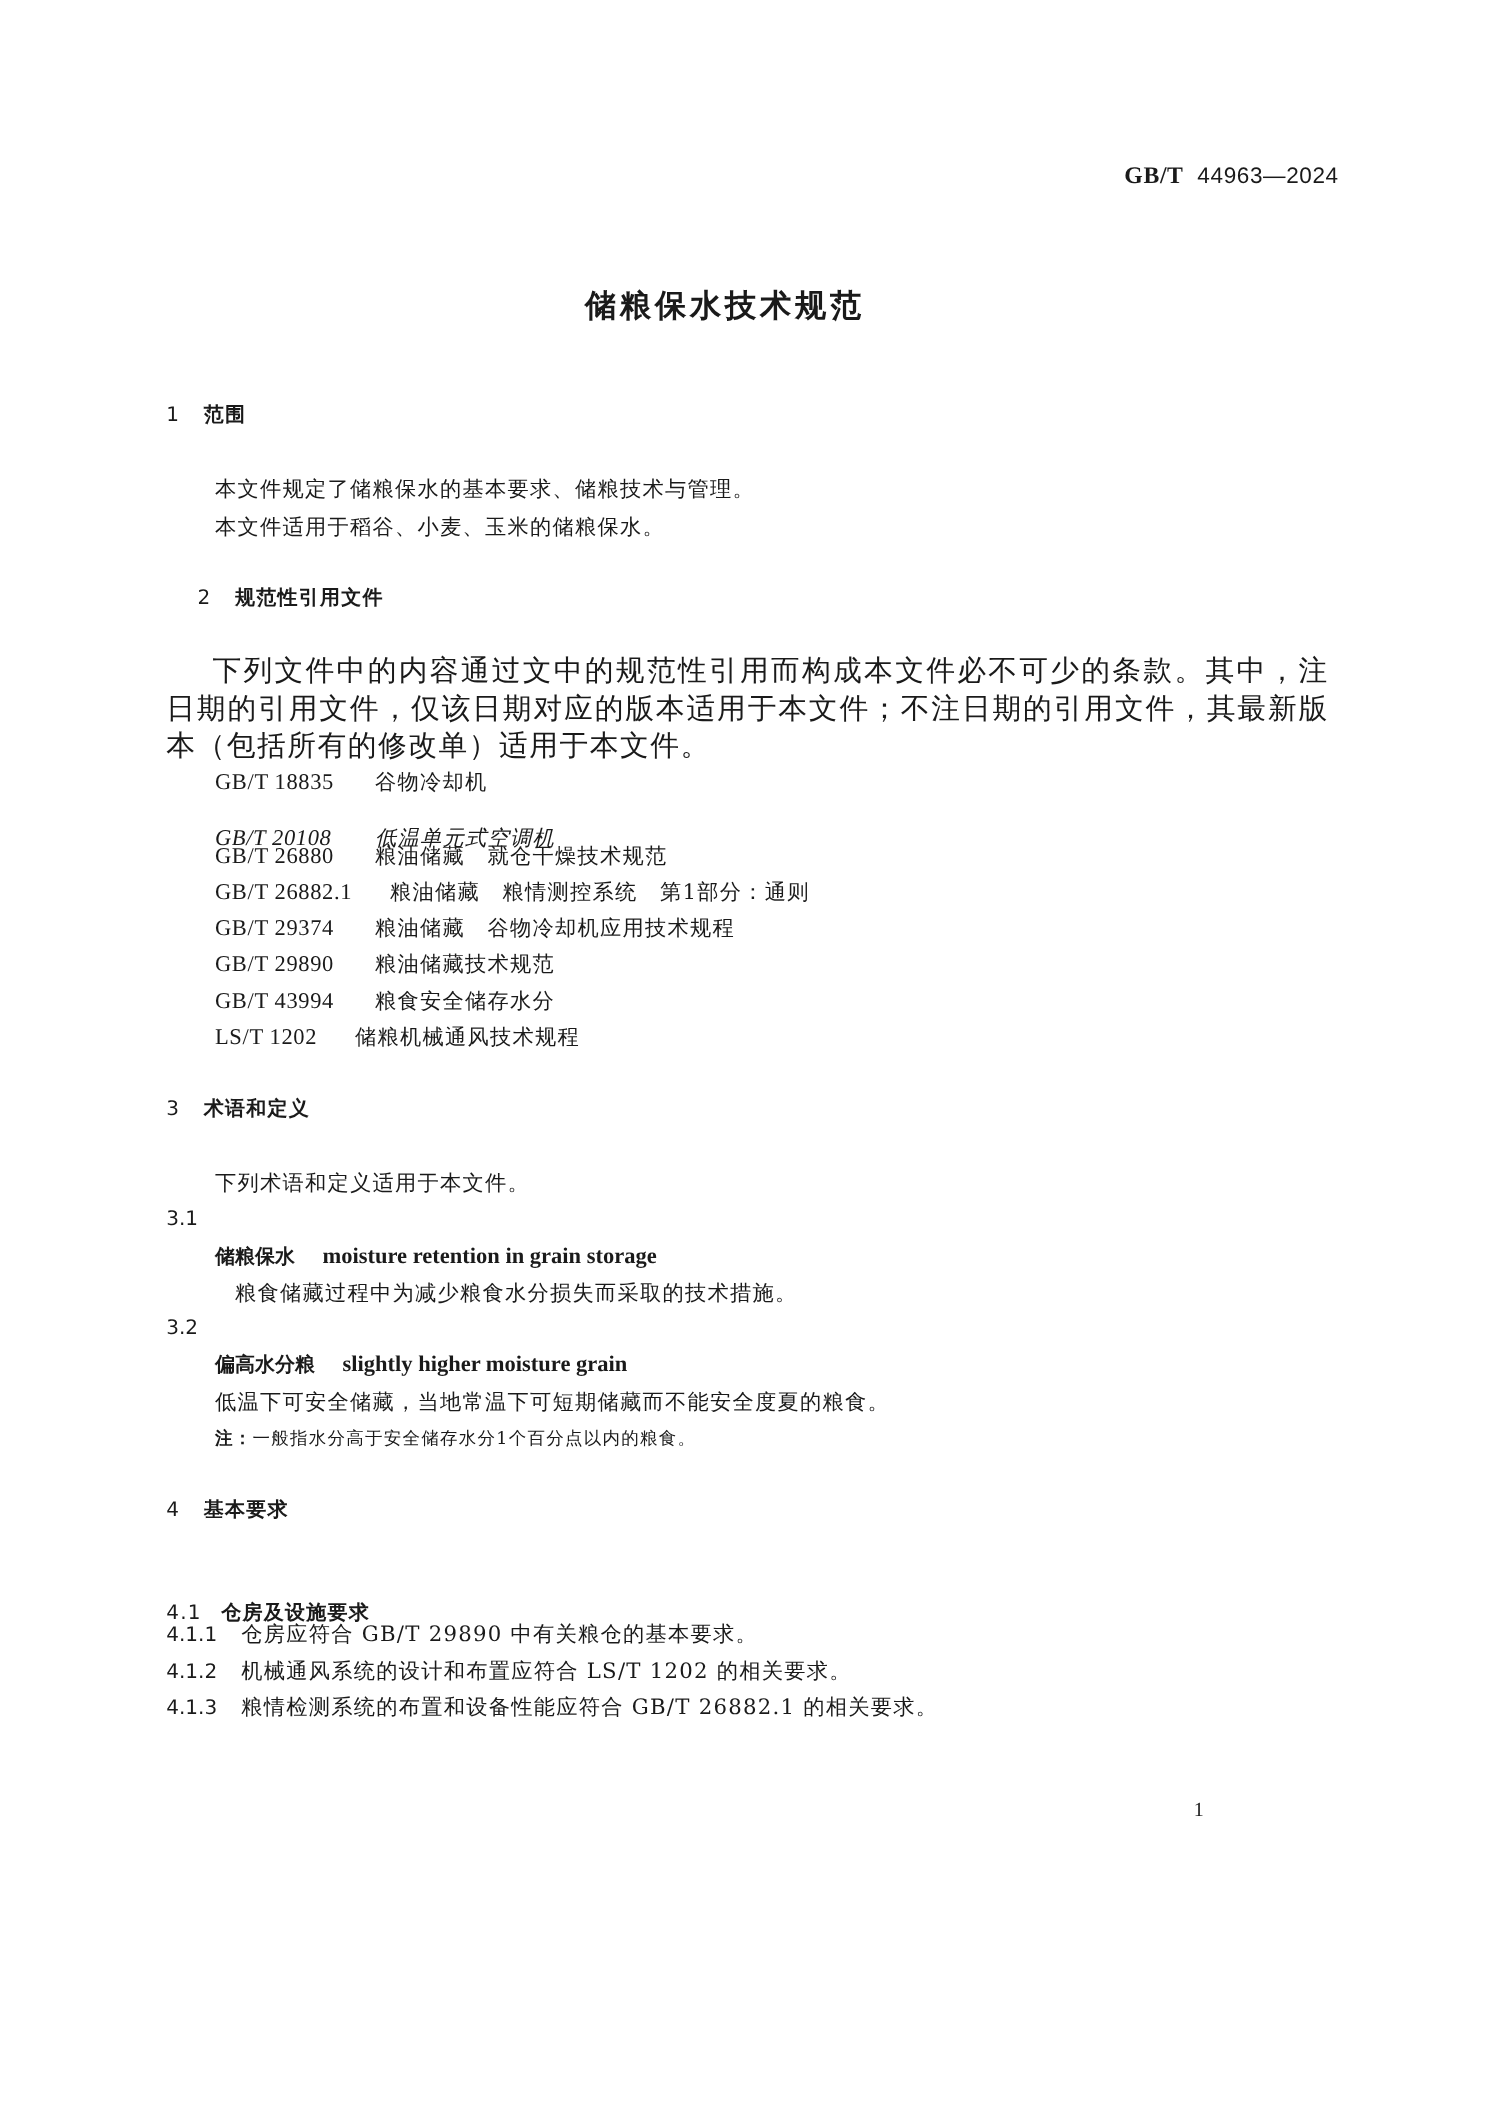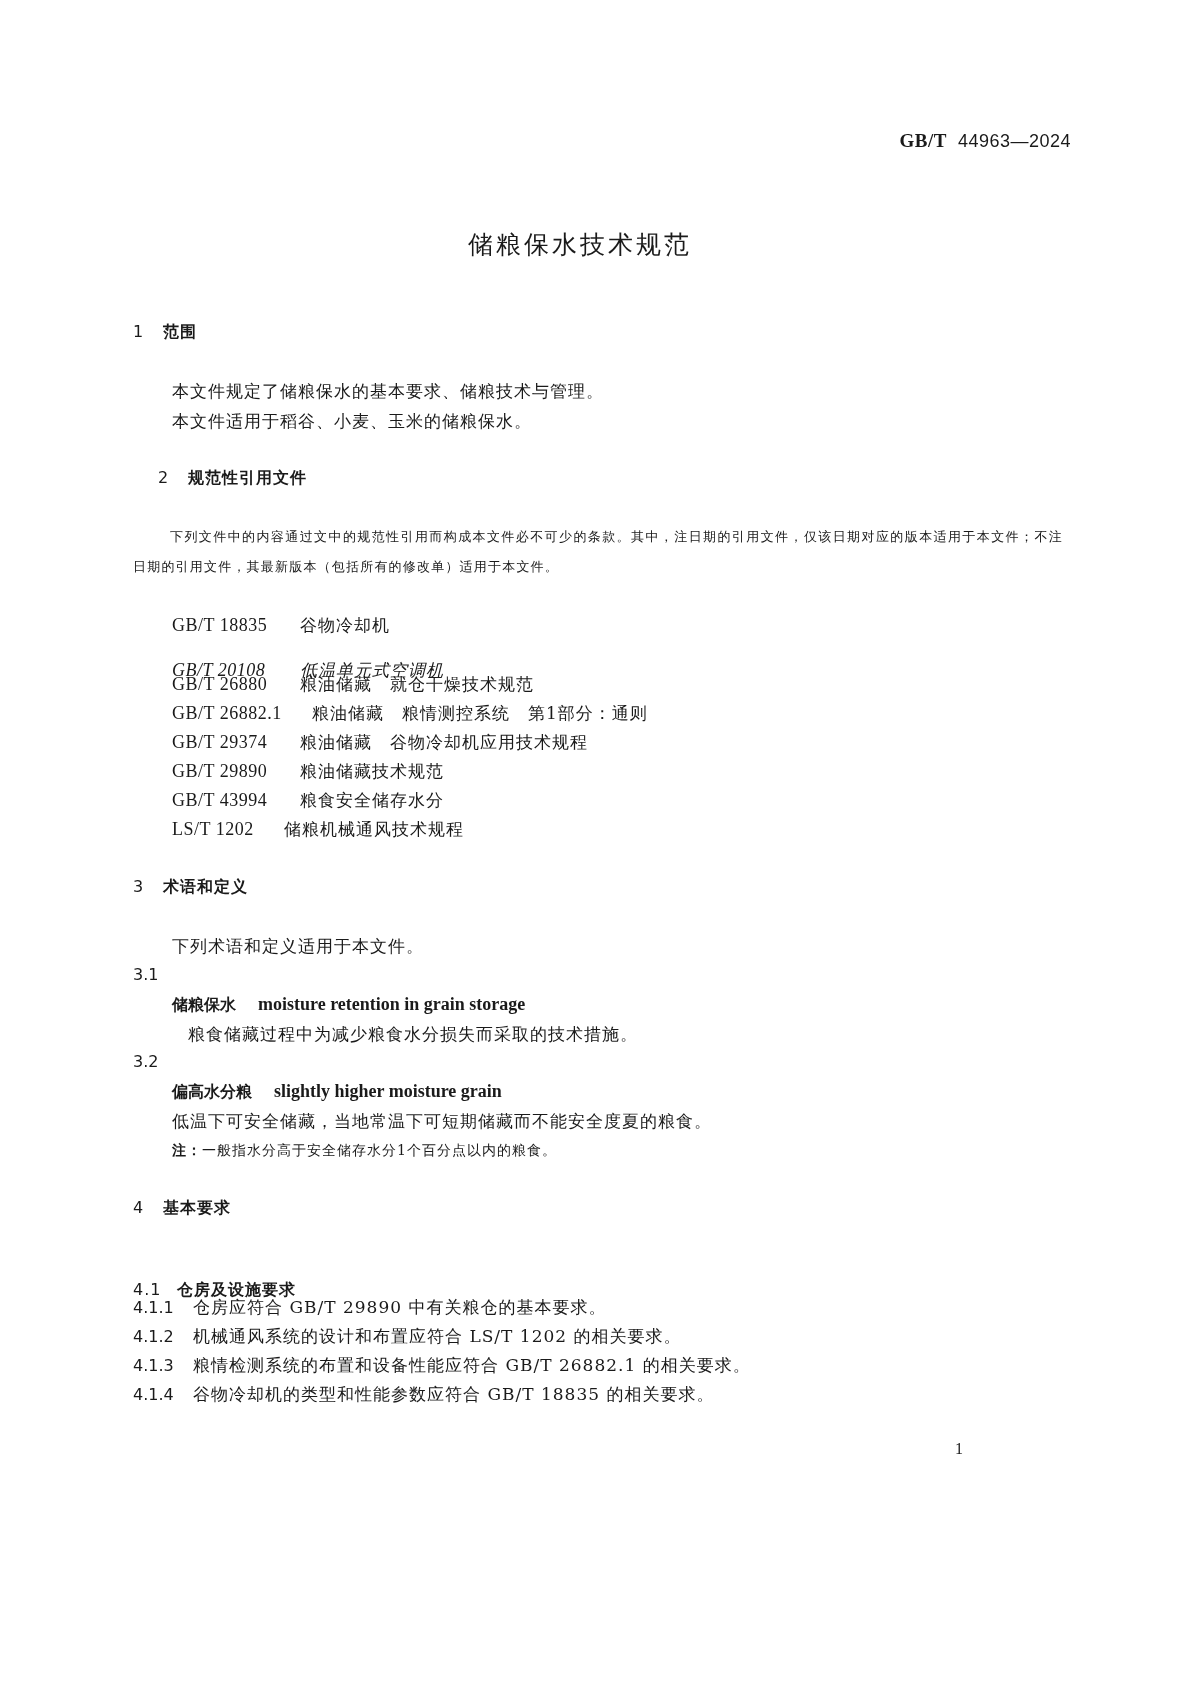--- a/index.html
+++ b/index.html
@@ -1,25 +1,25 @@
 <!DOCTYPE html>
 <html><head>
 <meta charset="utf-8">
 <style>
   html, body { margin: 0; padding: 0; background: #ffffff; }
   body { width: 1191px; height: 1685px; position: relative; overflow: hidden; color: #1a1a1a; }
   .page { position: absolute; left: 0; top: 0; width: 1191px; height: 1685px; background: #fff; }
   .std-code { position: absolute; right: 120px; top: 130px; font-family: "Liberation Sans", sans-serif; font-size: 18px; letter-spacing: 0.5px; }
   .std-code b { font-family: "Liberation Serif", serif; font-weight: bold; font-size: 19px; }
-  .title { position: absolute; left: 0; width: 1160px; top: 228px; text-align: center; font-family: "DejaVu Sans", sans-serif; font-size: 25px; letter-spacing: 3px; }
+  .title { position: absolute; left: 0; width: 1160px; top: 228px; text-align: center; font-family: "DejaVu Sans", sans-serif; font-size: 25px; letter-spacing: 3px; font-weight: bold; }
   .abs { position: absolute; white-space: nowrap; }
   .h1 { font-family: "DejaVu Sans", sans-serif; font-size: 16px; font-weight: bold; letter-spacing: 1px; }
   .h1 .num { display: inline-block; width: 30px; font-weight: normal; }
   .body { font-family: "DejaVu Serif", serif; font-size: 17px; letter-spacing: 1px; }
-  .para { position: absolute; left: 133px; width: 930px; font-family: "DejaVu Serif", serif; font-size: 13px; line-height: 30px; text-indent: 37px; letter-spacing: 1.2px; text-align: justify; }
+  .para { position: absolute; left: 133px; width: 930px; font-family: "DejaVu Serif", serif; font-size: 23px; line-height: 30px; text-indent: 37px; letter-spacing: 1.2px; text-align: justify; }
   .ref .code { display: inline-block; min-width: 128px; font-family: "Liberation Serif", serif; font-size: 18px; letter-spacing: 0.5px; }
   .term-num { font-family: "DejaVu Sans", sans-serif; font-size: 16px; }
   .term { font-family: "DejaVu Sans", sans-serif; font-weight: bold; font-size: 16px; }
   .term .en { font-family: "Liberation Serif", serif; font-weight: bold; font-size: 18px; margin-left: 22px; }
   .note { font-family: "DejaVu Serif", serif; font-size: 14px; letter-spacing: 1px; }
   .note .lbl { font-family: "DejaVu Sans", sans-serif; font-weight: bold; }
   .h2 { font-family: "DejaVu Sans", sans-serif; font-size: 16px; font-weight: bold; letter-spacing: 1px; }
   .h2 .num { display: inline-block; width: 44px; font-weight: normal; margin-top: 30px; }
   .clause .num { display: inline-block; width: 60px; font-family: "DejaVu Sans", sans-serif; font-size: 16px; }
   .clause .txt { font-family: "DejaVu Serif", serif; font-size: 17px; letter-spacing: 1px; }
@@ -79,16 +79,15 @@
   <div class="abs h1" style="left:133px; top:1198px;">
     <span class="num">4</span><span>基本要求</span>
   </div>
   <div class="abs h2" style="left:133px; top:1250px;">
     <span class="num">4.1</span><span>仓房及设施要求</span>
   </div>
 
   <div class="abs clause" style="left:133px; top:1296px;"><span class="num">4.1.1</span><span class="txt">仓房应符合 GB/T 29890 中有关粮仓的基本要求。</span></div>
   <div class="abs clause" style="left:133px; top:1325px;"><span class="num">4.1.2</span><span class="txt">机械通风系统的设计和布置应符合 LS/T 1202 的相关要求。</span></div>
   <div class="abs clause" style="left:133px; top:1354px;"><span class="num">4.1.3</span><span class="txt">粮情检测系统的布置和设备性能应符合 GB/T 26882.1 的相关要求。</span></div>
-  <div class="abs clause" style="left:133px; top:1383px;"><span class="num">4.1.4</span><span class="txt">谷物冷却机的类型和性能参数应符合 GB/T 18835 的相关要求。</span></div>
 
   <div class="pageno">1</div>
 </div>
 
 </body></html>

